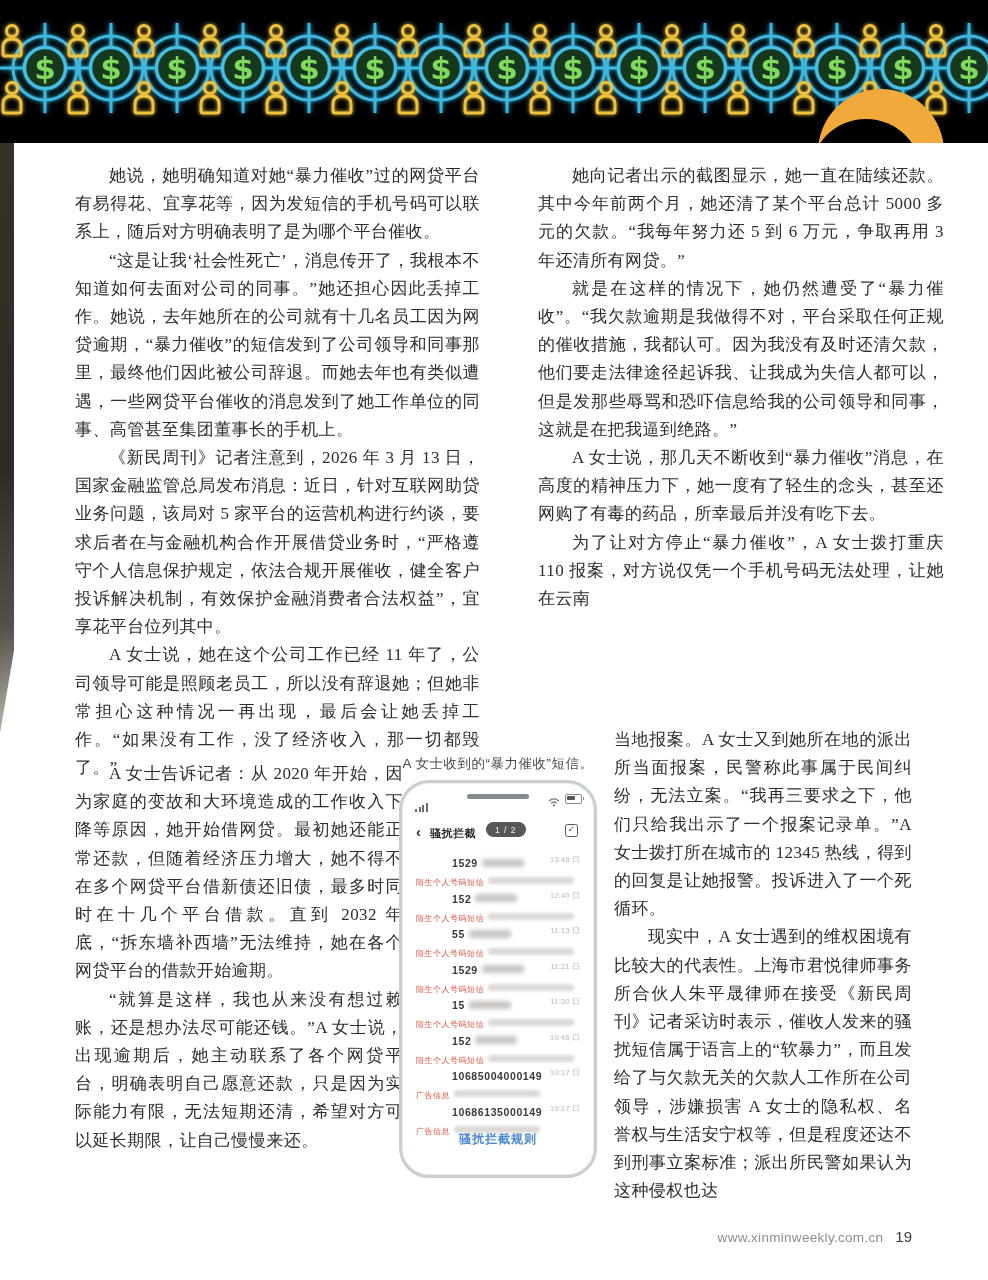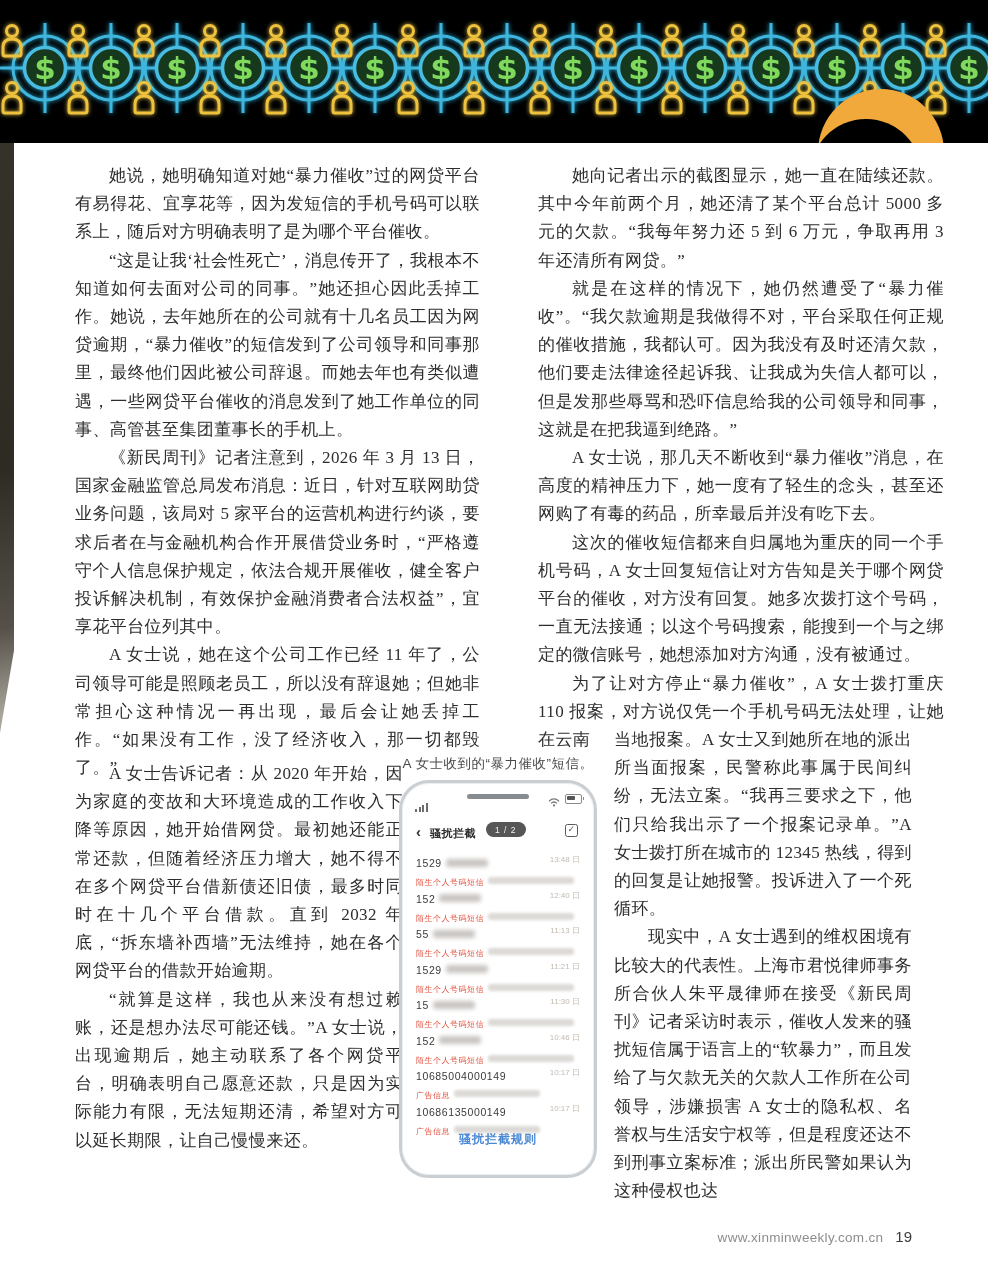--- a/index.html
+++ b/index.html
@@ -38,21 +38,21 @@
   .bat::after{content:"";position:absolute;right:-3px;top:2px;width:1.5px;height:3px;background:#8a8a8a;}
   .phead{position:absolute;left:0;top:40px;width:100%;height:22px;}
   .back{position:absolute;left:14px;top:0px;font-size:15px;color:#333;font-weight:bold;line-height:18px;}
   .ptitle{position:absolute;left:28px;top:3px;font-size:11px;font-weight:bold;color:#2c2c2c;letter-spacing:.5px;}
   .pbadge{position:absolute;left:84px;top:-1px;background:#565656;color:#f4f4f4;font-size:8.5px;
           padding:2.5px 9px;border-radius:9px;letter-spacing:1px;}
   .selbox{position:absolute;right:16px;top:1px;width:11px;height:11px;border:1.5px solid #585858;border-radius:2.5px;}
   .selbox::after{content:"✓";position:absolute;left:1.5px;top:-1.5px;font-size:9px;color:#585858;}
   .plist{position:absolute;left:14px;top:70px;width:164px;}
   .row{position:relative;height:35.5px;}
-  .rnum{font-size:10.5px;font-weight:normal;color:#3a3a3a;letter-spacing:.6px;}
+  .rnum{font-size:10.5px;font-weight:bold;color:#3a3a3a;letter-spacing:.6px;margin-left:36px;}
   .rtime{position:absolute;right:0;top:1px;font-size:8px;color:#c3baaf;}
   .rlabel{font-size:8px;color:#e2523f;letter-spacing:.5px;}
   .blob{display:inline-block;background:#c9c5c2;border-radius:3px;filter:blur(2px);vertical-align:middle;}
   .num-blob{width:42px;height:8px;margin-left:4px;}
   .prev-blob{width:86px;height:7px;background:#dcd9d6;filter:blur(1.6px);margin-left:4px;}
   .plink{position:absolute;left:0;top:348px;width:100%;text-align:center;
          font-size:12px;font-weight:bold;color:#4a88d4;letter-spacing:1px;}
   
   .footer{position:absolute;right:76px;top:1228px;font-family:"Liberation Sans","DejaVu Sans",sans-serif;}
   .furl{font-size:13.5px;color:#8d8d8d;letter-spacing:.3px;}
@@ -151,21 +151,20 @@
 
   <div class="col col-left-narrow">
     <p>A 女士告诉记者：从 2020 年开始，因为家庭的变故和大环境造成的工作收入下降等原因，她开始借网贷。最初她还能正常还款，但随着经济压力增大，她不得不在多个网贷平台借新债还旧债，最多时同时在十几个平台借款。直到 2032 年底，“拆东墙补西墙”无法维持，她在各个网贷平台的借款开始逾期。</p>
     <p>“就算是这样，我也从来没有想过赖账，还是想办法尽可能还钱。”A 女士说，出现逾期后，她主动联系了各个网贷平台，明确表明自己愿意还款，只是因为实际能力有限，无法短期还清，希望对方可以延长期限，让自己慢慢来还。</p>
   </div>
 
   <div class="col col-right-wide">
     <p>她向记者出示的截图显示，她一直在陆续还款。其中今年前两个月，她还清了某个平台总计 5000 多元的欠款。“我每年努力还 5 到 6 万元，争取再用 3 年还清所有网贷。”</p>
     <p>就是在这样的情况下，她仍然遭受了“暴力催收”。“我欠款逾期是我做得不对，平台采取任何正规的催收措施，我都认可。因为我没有及时还清欠款，他们要走法律途径起诉我、让我成为失信人都可以，但是发那些辱骂和恐吓信息给我的公司领导和同事，这就是在把我逼到绝路。”</p>
     <p>A 女士说，那几天不断收到“暴力催收”消息，在高度的精神压力下，她一度有了轻生的念头，甚至还网购了有毒的药品，所幸最后并没有吃下去。</p>
-    <p>这次的催收短信都来自归属地为重庆的同一个手机号码，A 女士回复短信让对方告知是关于哪个网贷平台的催收，对方没有回复。她多次拨打这个号码，一直无法接通；以这个号码搜索，能搜到一个与之绑定的微信账号，她想添加对方沟通，没有被通过。</p>
     <p>为了让对方停止“暴力催收”，A 女士拨打重庆 110 报案，对方说仅凭一个手机号码无法处理，让她在云南</p>
   </div>
 
   <div class="col col-right-narrow">
     <p class="noindent">当地报案。A 女士又到她所在地的派出所当面报案，民警称此事属于民间纠纷，无法立案。“我再三要求之下，他们只给我出示了一个报案记录单。”A 女士拨打所在城市的 12345 热线，得到的回复是让她报警。投诉进入了一个死循环。</p>
     <p>现实中，A 女士遇到的维权困境有比较大的代表性。上海市君悦律师事务所合伙人朱平晟律师在接受《新民周刊》记者采访时表示，催收人发来的骚扰短信属于语言上的“软暴力”，而且发给了与欠款无关的欠款人工作所在公司领导，涉嫌损害 A 女士的隐私权、名誉权与生活安宁权等，但是程度还达不到刑事立案标准；派出所民警如果认为这种侵权也达</p>
   </div>
 
   <div class="figure">
     <div class="fig-caption">A 女士收到的“暴力催收”短信。</div>

